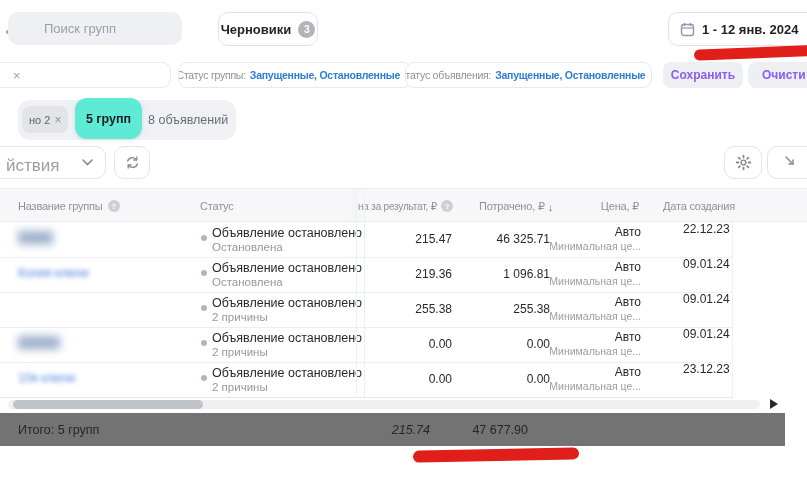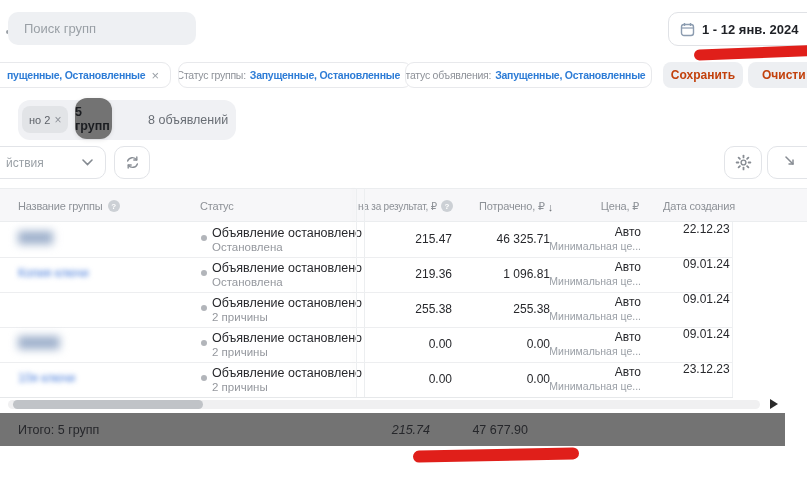--- a/index.html
+++ b/index.html
@@ -3,22 +3,22 @@
 <meta charset="utf-8">
 <style>
   * { margin:0; padding:0; box-sizing:border-box; }
   html,body { background:#fff; }
   .screen {
     position:relative; width:807px; height:487px; overflow:hidden;
     background:#fff; font-family:"Liberation Sans","DejaVu Sans",sans-serif;
     color:#27282c;
   }
   
-  .search-field { position:absolute; left:8px; top:12px; width:188px; height:33px;
-    background:#eef0f3; border-radius:10px; display:flex; align-items:center; padding-left:16px; }
+  .search-field { position:absolute; left:8px; top:12px; width:174px; height:33px;
+    background:#eef0f3; border-radius:10px; display:flex; align-items:center; padding-left:36px; }
   .search-field .ph { color:#9aa0a6; font-size:13px; }
   .search-dot { position:absolute; left:6px; top:30px; width:4px; height:4px; border-radius:50%; background:#9aa0a6; }
   .btn-outline { position:absolute; background:#fff; border:1.5px solid #e0e2e6; border-radius:10px;
     display:flex; align-items:center; justify-content:center; }
   .drafts-btn { left:218px; top:12px; width:100px; height:34px; gap:7px; }
   .drafts-btn .lbl { font-size:13px; font-weight:700; color:#1f2126; }
   .badge { width:17px; height:17px; border-radius:50%; background:#b1b4b9; color:#fff;
     font-size:10.5px; font-weight:700; display:flex; align-items:center; justify-content:center; }
   .date-btn { left:668px; top:12px; width:152px; height:34px; justify-content:flex-start; padding-left:11px; gap:7px; }
   .date-btn .lbl { font-size:13px; font-weight:700; color:#1f2126; }
@@ -30,36 +30,36 @@
   .chip { position:absolute; top:62px; height:26px; background:#fff; border:1px solid #e8e9ec;
     border-radius:9px; display:flex; align-items:center; white-space:nowrap; overflow:hidden;
     font-size:10.5px; letter-spacing:-0.25px; }
   .chip .pre { color:#8d9198; margin-right:4px;text-align:right; }
   .chip .val { color:#2d7cd6; font-weight:700; }
   .chip .x { color:#9aa0a6; font-size:13px; margin-left:6px; flex-shrink:0; }
   .chip1 { left:-10px; width:181px; padding-left:12px; }
   .chip2 { left:178px; width:234px; justify-content:center; }
   .chip3 { left:405px; width:247px; justify-content:center; }
   .flat-btn { position:absolute; top:62px; height:26px; background:#edeff2; border-radius:8px;
-    color:#c2410c; font-size:12px; font-weight:700; display:flex; align-items:center; justify-content:center; }
+    color:#8b5cf6; font-size:12px; font-weight:700; display:flex; align-items:center; justify-content:center; }
   .save-btn { left:663px; width:80px; }
   .clear-btn { left:748px; width:75px; justify-content:flex-start; padding-left:14px; }
   
   .tabs-wrap { position:absolute; left:18px; top:100px; width:218px; height:40px; background:#f0f1f4; border-radius:12px; }
   .sel-chip { position:absolute; left:22px; top:106px; height:27px; padding:0 7px; background:#e2e4e7;
     border-radius:8px; display:flex; align-items:center; gap:4px; font-size:11px; color:#5d6168; }
   .sel-chip .x { color:#8d9198; font-size:12px; }
-  .tab-active { position:absolute; left:75px; top:98px; width:37px; height:41px; background:#737373; border-radius:12px;
+  .tab-active { position:absolute; left:75px; top:98px; width:67px; height:41px; background:#5eead4; border-radius:12px;
     box-shadow:0 1px 4px rgba(0,0,0,.10); display:flex; align-items:center; justify-content:center;
     font-size:12.5px; font-weight:700; color:#1b1d21; }
   .tab-ads { position:absolute; left:148px; top:113px; font-size:12.5px; color:#686d74; }
   
   .actions-select { position:absolute; left:-22px; top:146px; width:128px; height:33px; background:#fff;
     border:1.5px solid #e2e4e8; border-radius:10px; }
-  .actions-select .ph { position:absolute; left:27px; top:9px; font-size:12px; color:#9aa0a6; }
+  .actions-select .ph { position:absolute; left:27px; top:9px; font-size:17px; color:#9aa0a6; }
   .actions-select .chev { position:absolute; right:12px; top:12px; }
   .icon-btn { position:absolute; top:146px; height:33px; background:#fff; border:1.5px solid #e2e4e8;
     border-radius:10px; display:flex; align-items:center; justify-content:center; overflow:hidden; }
   .refresh-btn { left:114px; width:36px; }
   .gear-btn { left:724px; width:38px; }
   .export-btn { left:767px; width:53px; justify-content:flex-start; padding-left:10px; }
   
   .thead { position:absolute; left:0; top:188px; width:807px; height:34px; background:#f7f7f9;
     border-top:1px solid #ebedef; border-bottom:1px solid #ebedef; }
   .h { position:absolute; top:11px; font-size:11px; letter-spacing:-0.2px; color:#8d9197; white-space:nowrap; }
@@ -107,37 +107,40 @@
 </head>
 <body>
 
 <div class="screen">
 
   <span class="search-dot"></span>
   <div class="search-field">
     <span class="ph">Поиск групп</span>
   </div>
 
+  <div class="btn-outline drafts-btn">
+    <span class="lbl">Черновики</span>
+    <span class="badge">3</span>
+  </div>
 
   <div class="btn-outline date-btn">
     <span>
       <svg width="15" height="15" viewBox="0 0 15 15">
         <rect x="1.5" y="2.5" width="12" height="11" rx="2.5" fill="none" stroke="#8c9cb0" stroke-width="1.4"></rect>
         <line x1="4.5" y1="1" x2="4.5" y2="4" stroke="#8c9cb0" stroke-width="1.4"></line>
         <line x1="10.5" y1="1" x2="10.5" y2="4" stroke="#8c9cb0" stroke-width="1.4"></line>
         <line x1="2" y1="6" x2="13" y2="6" stroke="#8c9cb0" stroke-width="1.2"></line>
       </svg>
     </span>
     <span class="lbl">1 - 12 янв. 2024</span>
   </div>
   <div class="marker marker-date"></div>
 
   <div class="chip chip1">
     <span class="pre"></span>
-    <span class="val">пущенные, Остановленные</span>
     <span class="x">×</span>
   </div>
   <div class="chip chip2">
     <span class="pre">Статус группы:</span>
     <span class="val">Запущенные, Остановленные</span>
     <span class="x">×</span>
   </div>
   <div class="chip chip3">
     <span class="pre">Статус объявления:</span>
     <span class="val">Запущенные, Остановленные</span>

